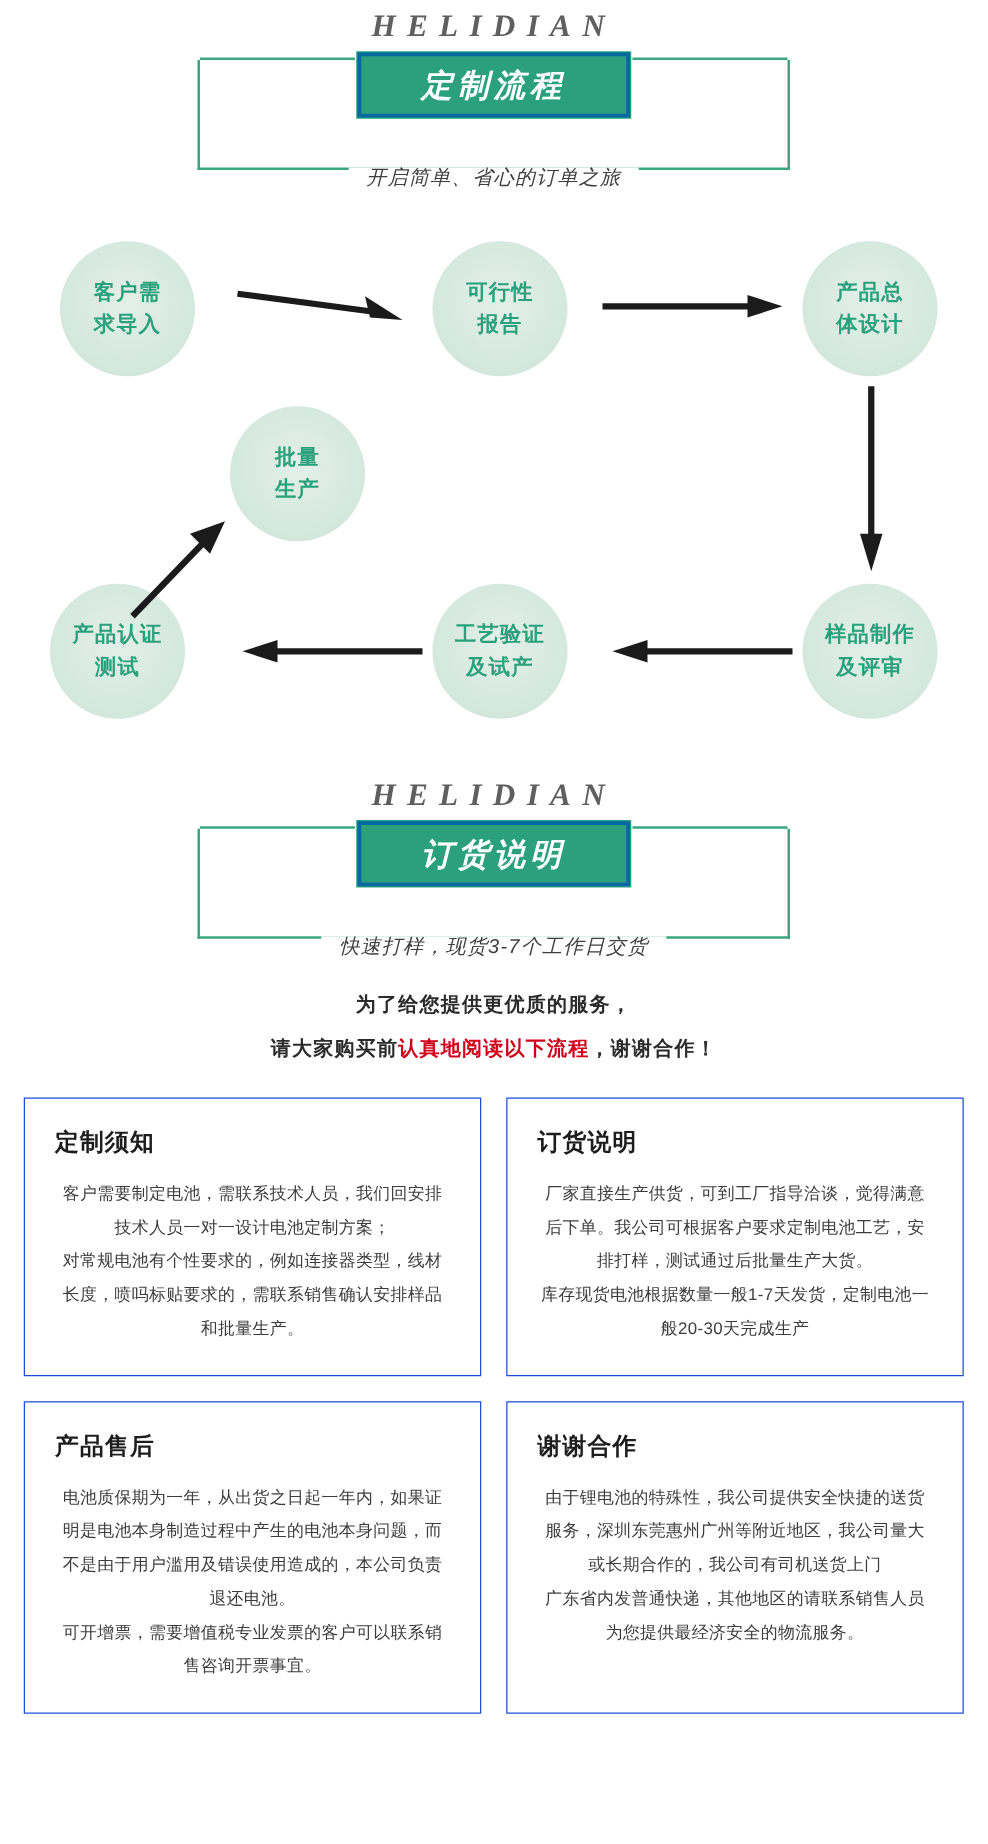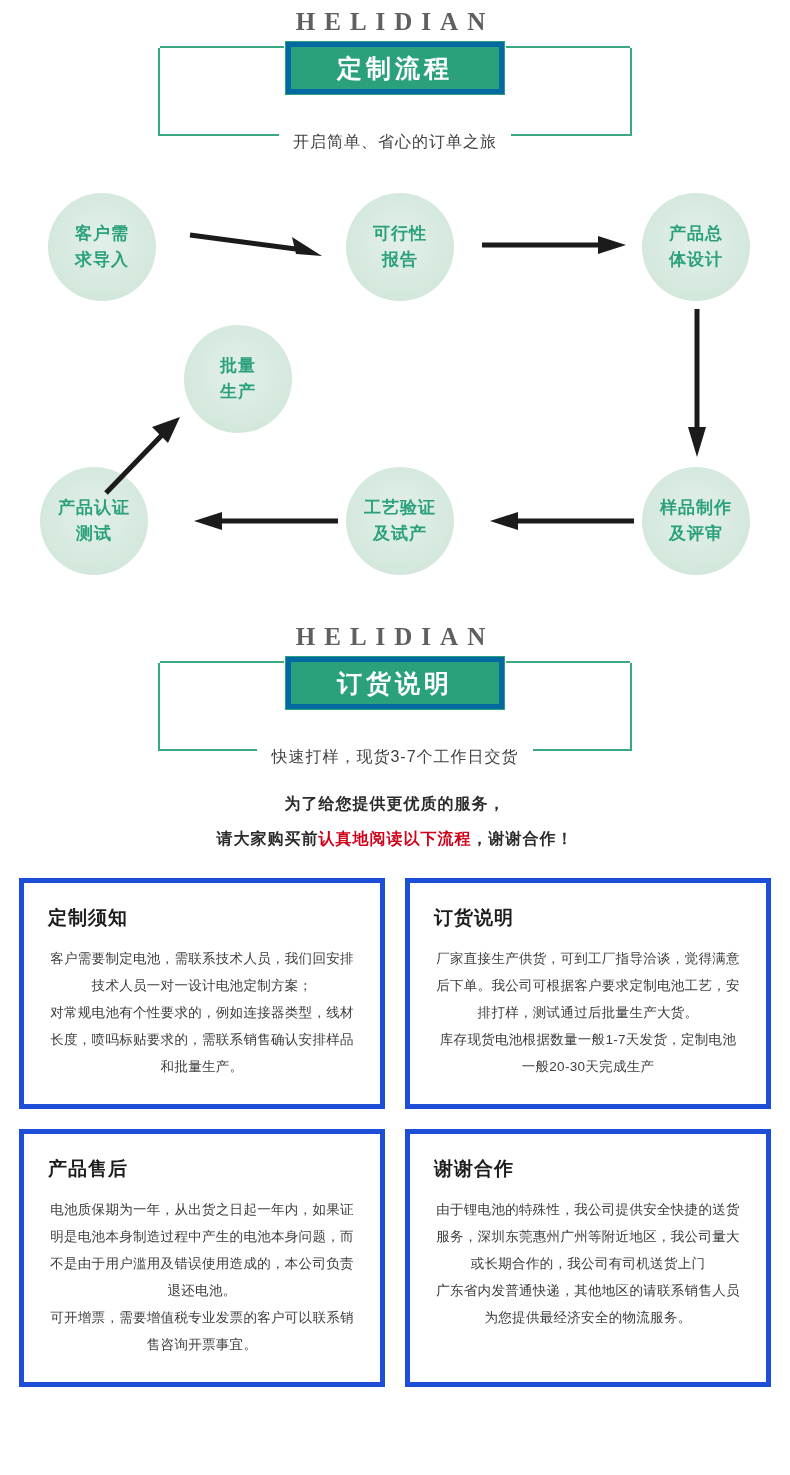--- a/index.html
+++ b/index.html
@@ -19,20 +19,21 @@
     width: 790px;
     min-height: 1475px;
     overflow: hidden;
   }
 
   
   .section-header {
     position: relative;
     width: 790px;
     height: 165px;
+    font-style: italic;
   }
   .brand-word {
     position: absolute;
     top: 8px;
     left: 0;
     width: 790px;
     text-align: center;
     font-size: 25px;
     letter-spacing: 9px;
     color: #5f5f5f;
@@ -62,21 +63,21 @@
   .frame-outline::after { right: 0; }
 
   .title-badge {
     position: absolute;
     left: 50%;
     transform: translateX(-50%);
     top: 42px;
     width: 218px;
     height: 52px;
     background: #2aa17c;
-    border: 5px solid #0369a1;
+    border: 3px solid #0369a1;
     box-shadow: 0 0 0 1px #2aa17c;
     box-sizing: border-box;
     display: flex;
     align-items: center;
     justify-content: center;
     color: #ffffff;
     font-size: 25px;
     font-weight: 700;
     letter-spacing: 4px;
   }
@@ -155,21 +156,21 @@
   .cards {
     width: 752px;
     margin: 28px auto 0 auto;
     display: flex;
     flex-wrap: wrap;
     gap: 20px 20px;
   }
   .card {
     width: 366px;
     box-sizing: border-box;
-    border: 5px solid #1d4ed8;
+    border: 1px solid #1d4ed8;
     padding: 22px 24px 24px 24px;
     background: #fff;
   }
   .card-title {
     font-size: 19px;
     font-weight: 700;
     color: #1d1d1d;
     margin-bottom: 14px;
     letter-spacing: 1px;
   }

